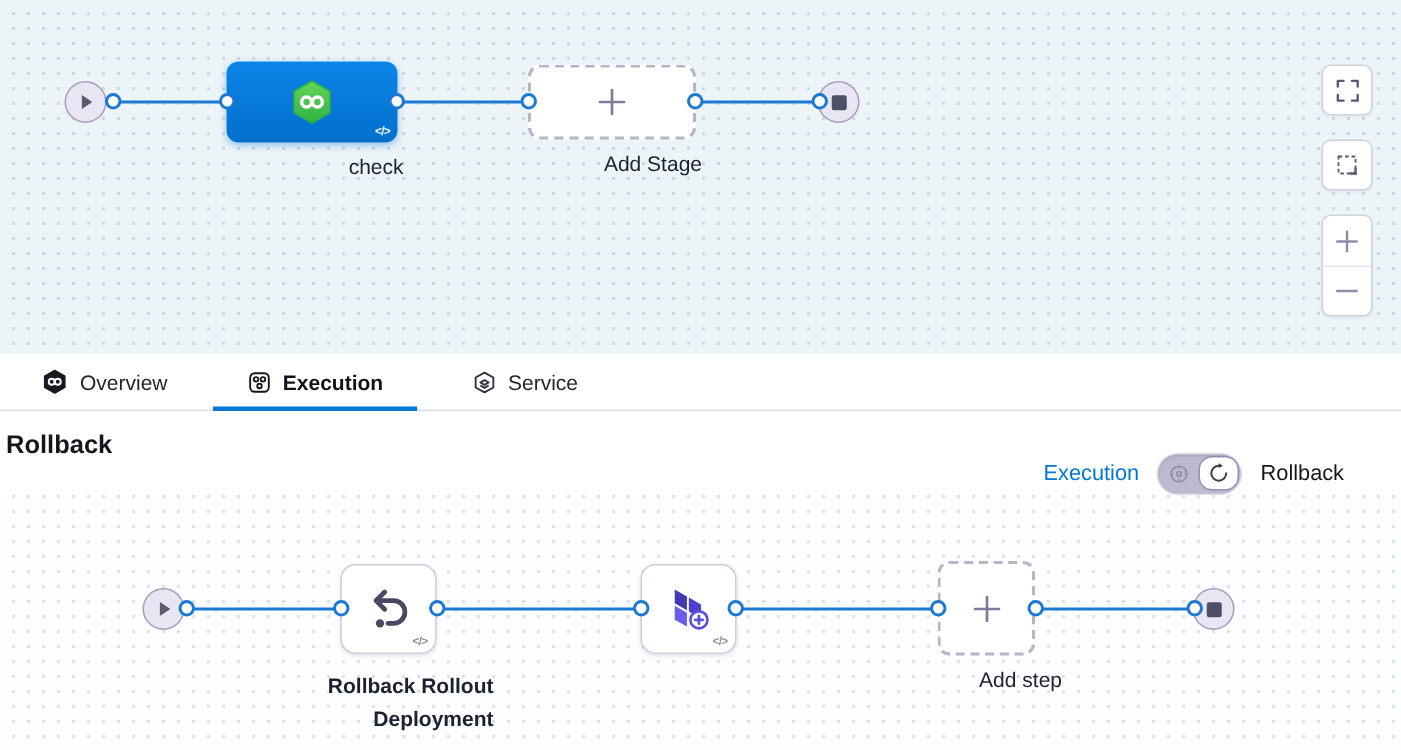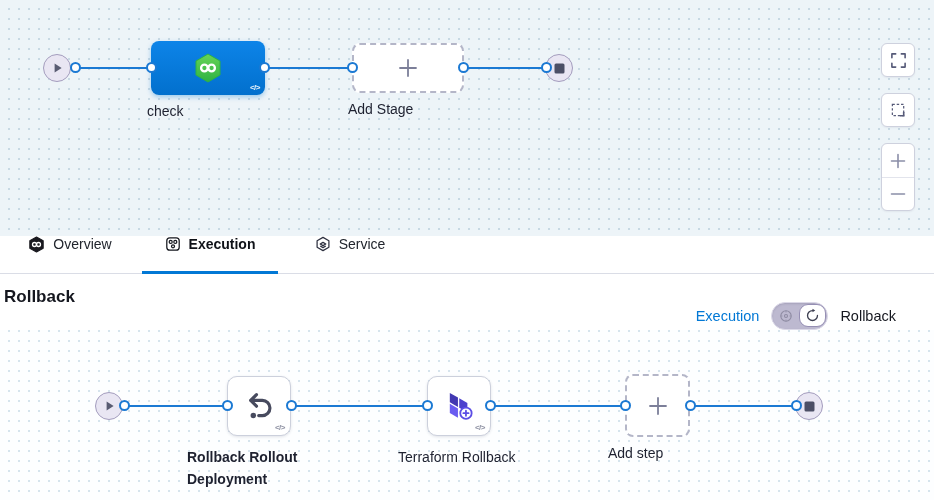--- a/index.html
+++ b/index.html
@@ -40,38 +40,38 @@
     display: flex; align-items: center; justify-content: center; cursor: pointer; }
 
   .dashed-node { position: absolute; background: #fff; border: 2px dashed #b4b6c8;
     border-radius: 8px; display: flex; align-items: center; justify-content: center;
     cursor: pointer; }
 
   .code-glyph { position: absolute; right: 5px; bottom: 3px; font-size: 8px;
     font-weight: bold; letter-spacing: -0.5px; color: rgba(255,255,255,.92); }
   .code-glyph.grey { color: #8f92a3; }
 
-  .node-label { position: absolute; font-size: 14px; color: #1e2130; text-align: left;
+  .node-label { position: absolute; font-size: 14px; color: #1e2130; text-align: right;
     line-height: 22px; }
 
   
   .zoom-btn { position: absolute; left: 881px; width: 34px; height: 34px; background: #fff;
     border: 1px solid #ced1de; border-radius: 6px; display: flex; align-items: center;
     justify-content: center; box-shadow: 0 1px 2px rgba(40,41,61,.06); cursor: pointer; }
   .zoom-group { position: absolute; left: 881px; top: 143px; width: 34px; height: 68px;
     background: #fff; border: 1px solid #ced1de; border-radius: 6px;
     box-shadow: 0 1px 2px rgba(40,41,61,.06); }
   .zoom-group .half { width: 100%; height: 33px; display: flex; align-items: center;
     justify-content: center; cursor: pointer; }
   .zoom-group .half + .half { border-top: 1px solid #e2e4ec; }
 
   
   .tabbar { position: absolute; left: 0; top: 236px; width: 934px; height: 38px;
     background: #fff; border-bottom: 1px solid #dadde6; display: flex; }
-  .tab { width: 140px; height: 100%; display: flex; justify-content: center;
+  .tab { width: 140px; height: 100%; display: flex; align-items: center; justify-content: center;
     gap: 8px; font-size: 14px; color: #22262e; cursor: pointer; position: relative; }
   .tab.active { font-weight: bold; color: #0f1218; }
   .tab.active::after { content: ""; position: absolute; left: 2px; right: 2px; bottom: -1px;
     height: 3px; background: #0278d5; }
 
   
   .section-header { position: absolute; left: 0; top: 274px; width: 906px; height: 56px;
     background: #fff; }
   .section-title { position: absolute; left: 4px; top: 13px; font-size: 17px;
     font-weight: bold; color: #15171f; }
@@ -245,21 +245,20 @@
     <div class="white-node" style="left:427px; top:46px;">
       <svg width="31" height="31" viewBox="0 0 24 24">
         <polygon points="4.5,1.5 10.8,5.1 10.8,12.3 4.5,8.7" fill="#4238b2"></polygon>
         <polygon points="11.8,5.7 18.1,9.3 18.1,16.5 11.8,12.9" fill="#4d41cd"></polygon>
         <polygon points="4.5,9.9 10.8,13.5 10.8,20.7 4.5,17.1" fill="#6a5cf0"></polygon>
         <circle cx="17" cy="17.2" r="4.4" fill="#fff" stroke="#5c4ee5" stroke-width="1.4"></circle>
         <path d="M17 15.2 V19.2 M15 17.2 H19" stroke="#5c4ee5" stroke-width="1.4" stroke-linecap="round"></path>
       </svg>
       <span class="code-glyph grey">&lt;/&gt;</span>
     </div>
-    <div class="node-label" style="left:398px; top:116px; width:120px;">Terraform Rollback</div>
 
     <div class="dashed-node" style="left:625px; top:44px; width:65px; height:63px;">
       <svg width="22" height="22" viewBox="0 0 22 22">
         <path d="M11 3 V19 M3 11 H19" stroke="#7c7f99" stroke-width="1.8" stroke-linecap="round"></path>
       </svg>
     </div>
     <div class="node-label" style="left:608px; top:112px; width:100px;">Add step</div>
 
     <div class="round-node" style="left:795px; top:62px;">
       <svg width="11" height="11" viewBox="0 0 11 11">

